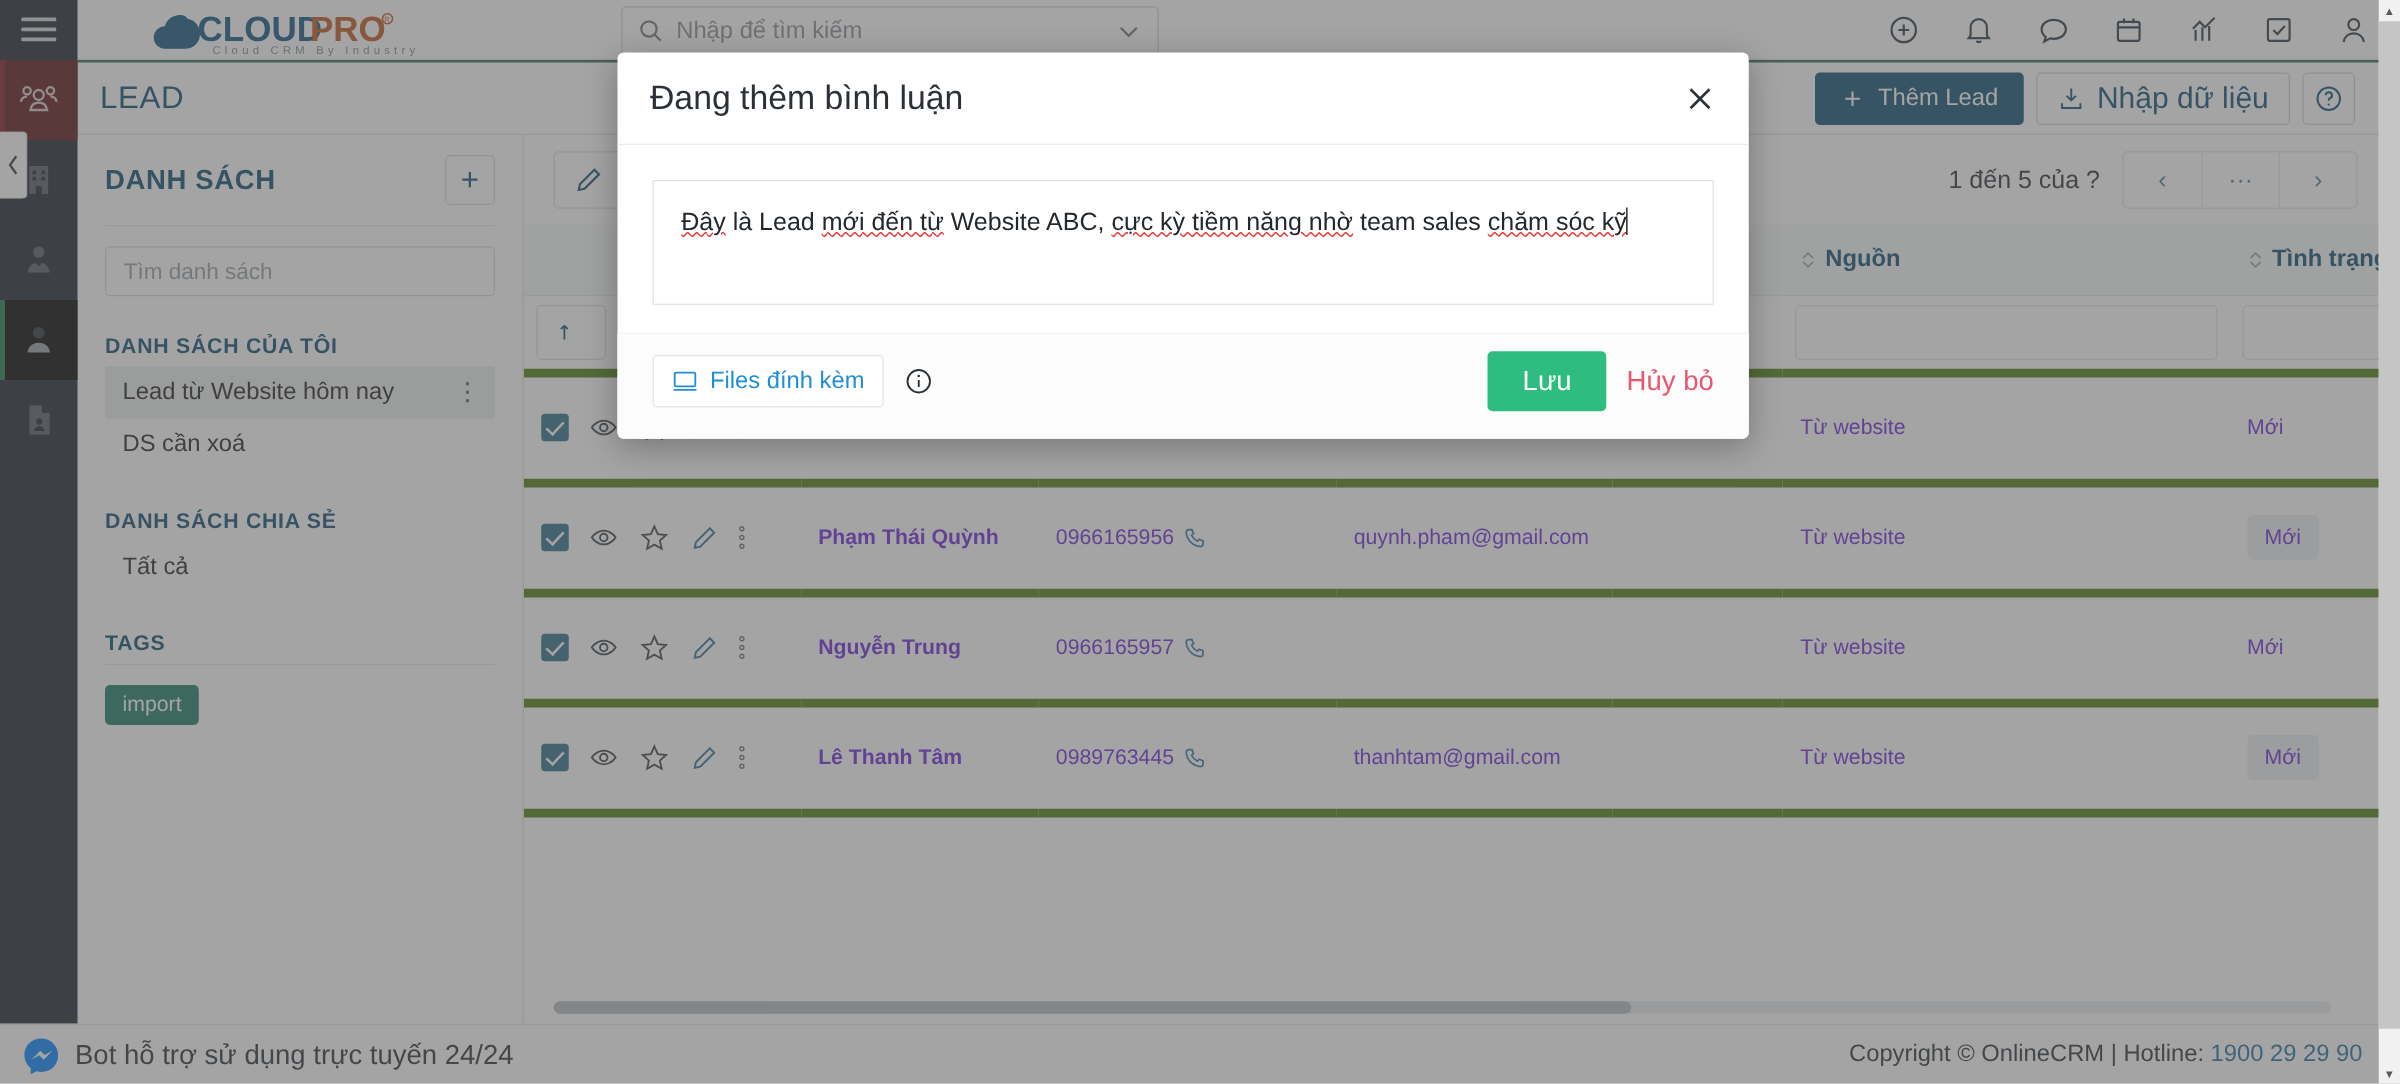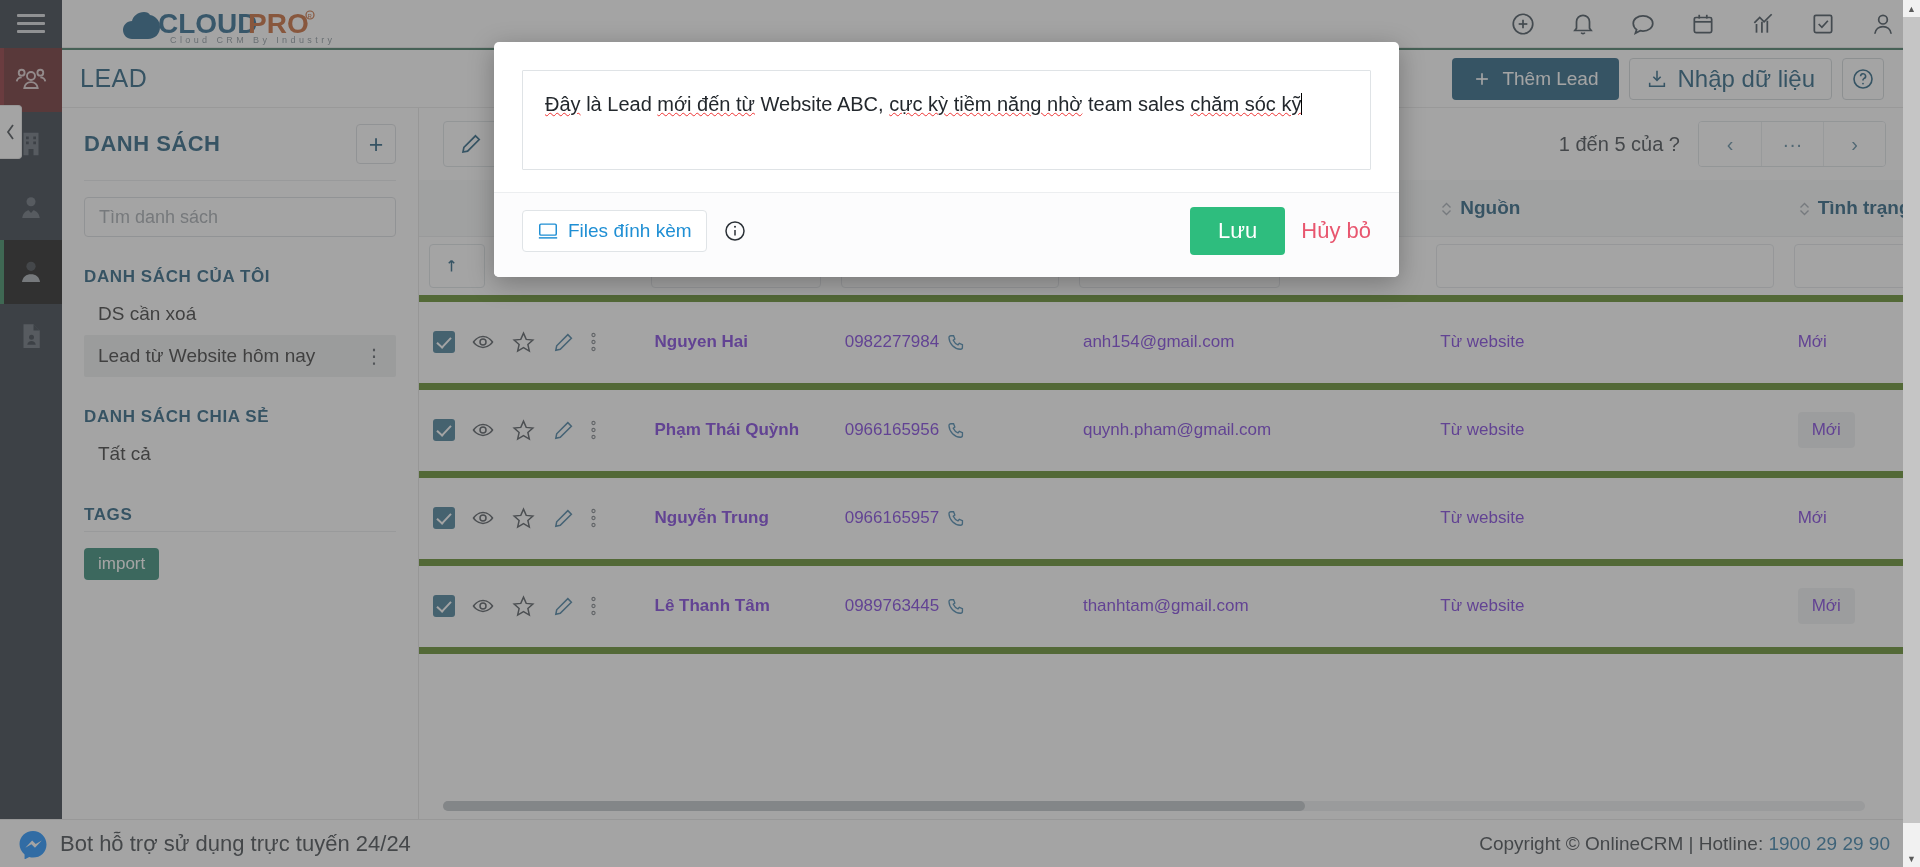--- a/index.html
+++ b/index.html
@@ -228,20 +228,30 @@
     <div class="logo">
       <svg width="228" height="42" viewBox="0 0 228 42">
         <path d="M30 9c-6 0-11 4-12 9-5 0-9 4-9 9s4 9 9 9h16c7 0 12-5 12-12 0-6-4-11-10-12C35 10 33 9 30 9z" fill="#11557f"></path>
         <text x="44" y="30" font-family="Liberation Sans, sans-serif" font-size="28" font-weight="bold" fill="#11557f">CLOUD</text>
         <text x="134" y="30" font-family="Liberation Sans, sans-serif" font-size="28" font-weight="bold" fill="#c1541b">PRO</text>
         <circle cx="196" cy="12" r="4" fill="none" stroke="#c1541b" stroke-width="1.2"></circle>
         <text x="193.4" y="14.6" font-family="Liberation Sans, sans-serif" font-size="6" fill="#c1541b">R</text>
         <text x="56" y="40" font-family="Liberation Sans, sans-serif" font-size="9" letter-spacing="3.4" fill="#7d8a93">Cloud CRM By Industry</text>
       </svg>
     </div>
+    <div class="search-wrap">
+      <svg width="21" height="21" viewBox="0 0 24 24" fill="none" stroke="#6e757c" stroke-width="2">
+          <circle cx="10.5" cy="10.5" r="7"></circle>
+          <line x1="15.6" y1="15.6" x2="21" y2="21"></line>
+        </svg>
+      <div class="ph">Nhập để tìm kiếm</div>
+      <svg width="22" height="22" viewBox="0 0 24 24" fill="none" stroke="#6e757c" stroke-width="2">
+          <polyline points="5,9 12,16 19,9"></polyline>
+        </svg>
+    </div>
     <div class="topicons">
       <span class="ic">
           <svg width="26" height="26" viewBox="0 0 24 24" fill="none" stroke="currentColor" stroke-width="1.6">
             <circle cx="12" cy="12" r="9"></circle>
             <line x1="12" y1="8" x2="12" y2="16"></line>
             <line x1="8" y1="12" x2="16" y2="12"></line>
           </svg>
         </span>
       <span class="ic">
           <svg width="26" height="26" viewBox="0 0 24 24" fill="none" stroke="currentColor" stroke-width="1.6">
@@ -358,26 +368,26 @@
   <div class="listpanel">
     <div class="lp-head">
       <div class="h">DANH SÁCH</div>
       <div class="lp-add">+</div>
     </div>
     <div class="lp-sep"></div>
     <div class="lp-search">
       <span>Tìm danh sách</span>
     </div>
     <div class="lp-sect">DANH SÁCH CỦA TÔI</div>
-    <div class="lp-item">
-      <span>DS cần xoá</span>
-    </div>
     <div class="lp-item sel">
       <span>Lead từ Website hôm nay</span>
       <span class="dots">⋮</span>
+    </div>
+    <div class="lp-item">
+      <span>DS cần xoá</span>
     </div>
     <div class="lp-sect">DANH SÁCH CHIA SẺ</div>
     <div class="lp-item">
       <span>Tất cả</span>
     </div>
     <div class="lp-sect">TAGS</div>
     <div class="lp-sep"></div>
     <span class="tag-chip">import</span>
   </div>
 
@@ -590,20 +600,29 @@
 
   <div class="collapse-tab">
     <svg width="12" height="20" viewBox="0 0 12 20" fill="none" stroke="#31383f" stroke-width="1.8">
         <polyline points="8,3 3,10 8,17"></polyline>
       </svg>
   </div>
 
   <div class="scrim"></div>
 
   <div class="modal">
+    <div class="modal-head">
+      <div class="mt">Đang thêm bình luận</div>
+      <div class="modal-close">
+        <svg width="26" height="26" viewBox="0 0 24 24" fill="none" stroke="#2b3137" stroke-width="1.9">
+            <line x1="5" y1="5" x2="19" y2="19"></line>
+            <line x1="19" y1="5" x2="5" y2="19"></line>
+          </svg>
+      </div>
+    </div>
     <div class="modal-body">
       <div class="comment-box"><span class="sq">Đây</span> <span>là Lead</span> <span class="sq">mới đến từ</span> <span>Website ABC,</span> <span class="sq">cực kỳ tiềm năng nhờ</span> <span>team sales</span> <span class="sq">chăm sóc kỹ</span><span class="caret"></span></div>
     </div>
     <div class="modal-foot">
       <button class="attach-btn">
         <svg width="22" height="22" viewBox="0 0 24 24" fill="none" stroke="#1f8fd4" stroke-width="1.6">
             <rect x="3" y="4.5" width="18" height="12" rx="1.3"></rect>
             <line x1="2" y1="19.5" x2="22" y2="19.5"></line>
           </svg>
         <span>Files đính kèm</span>

